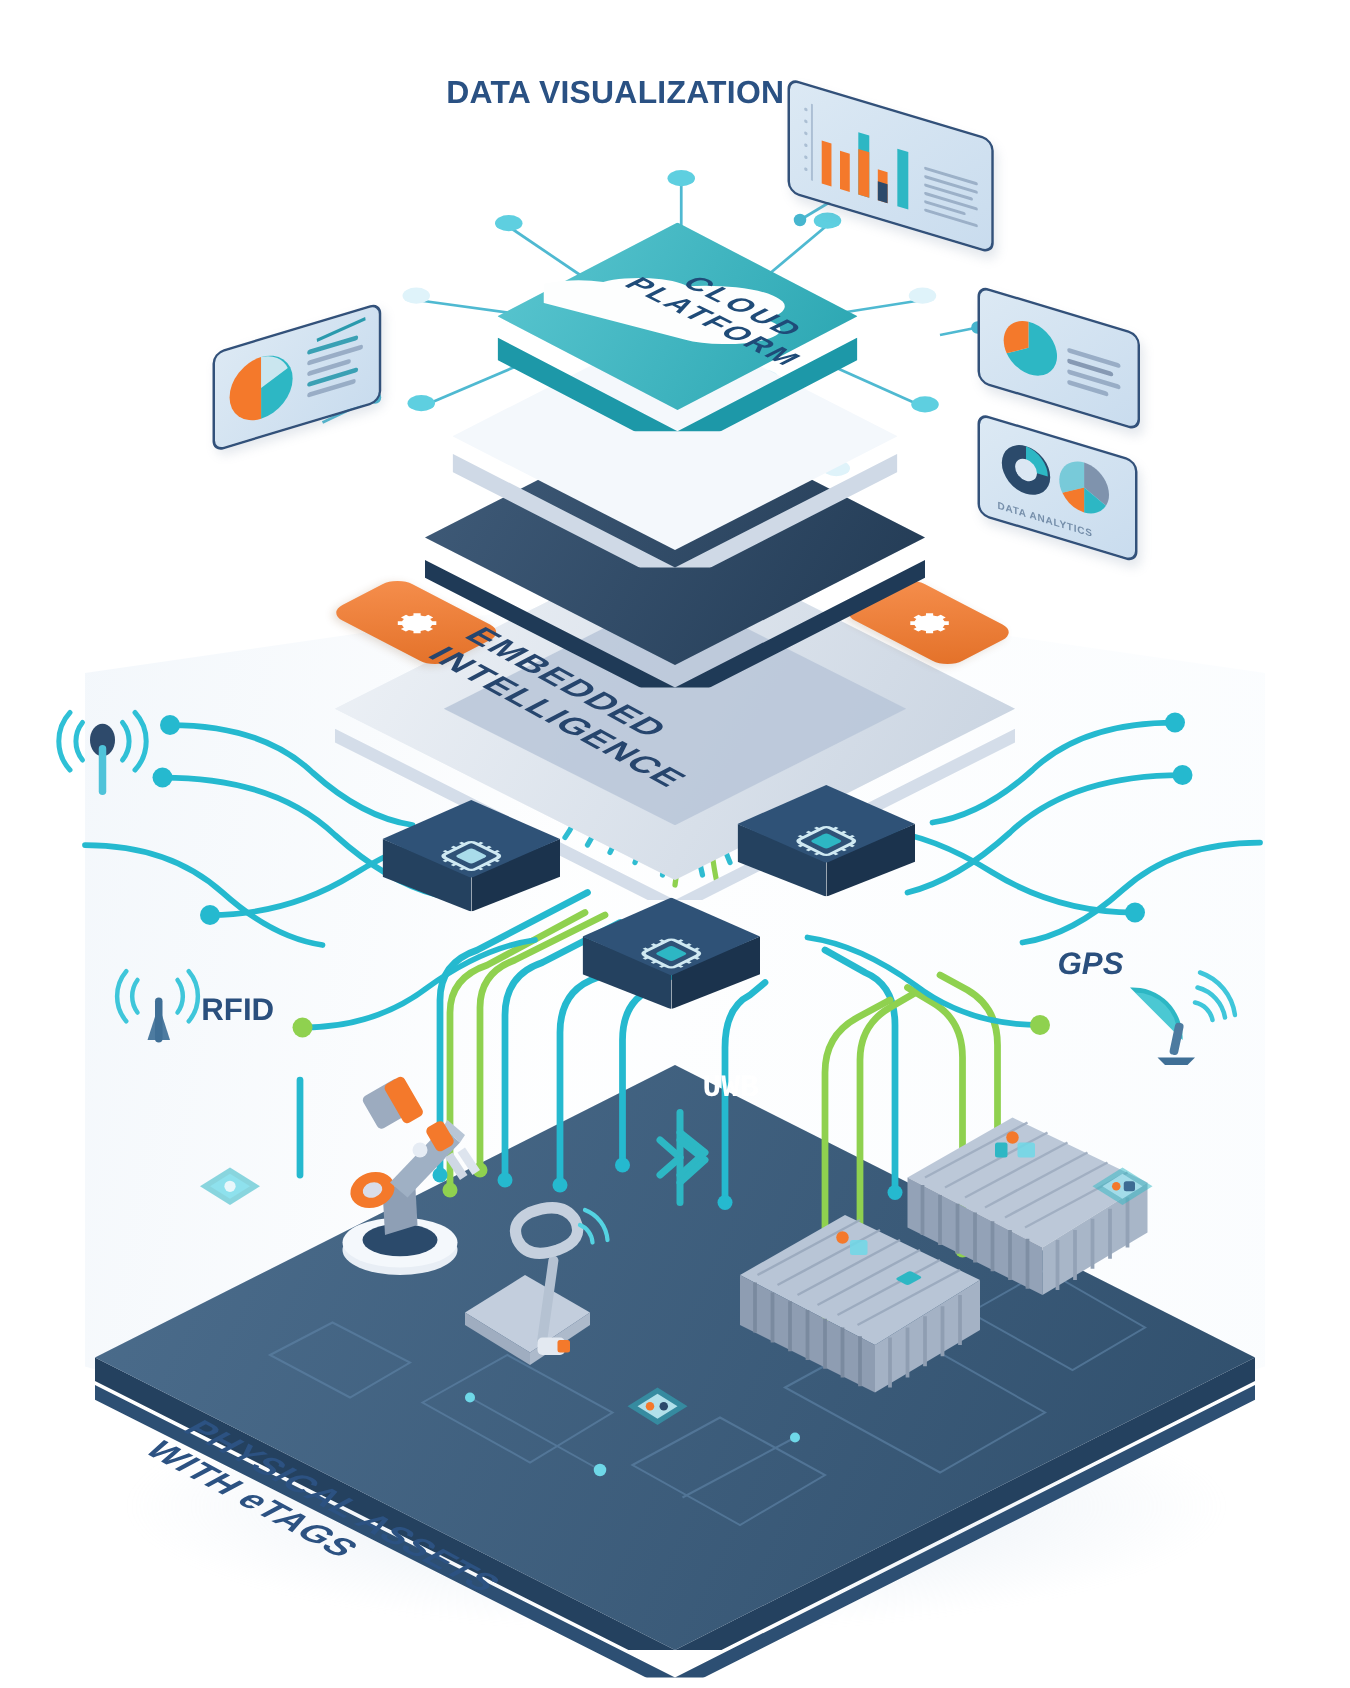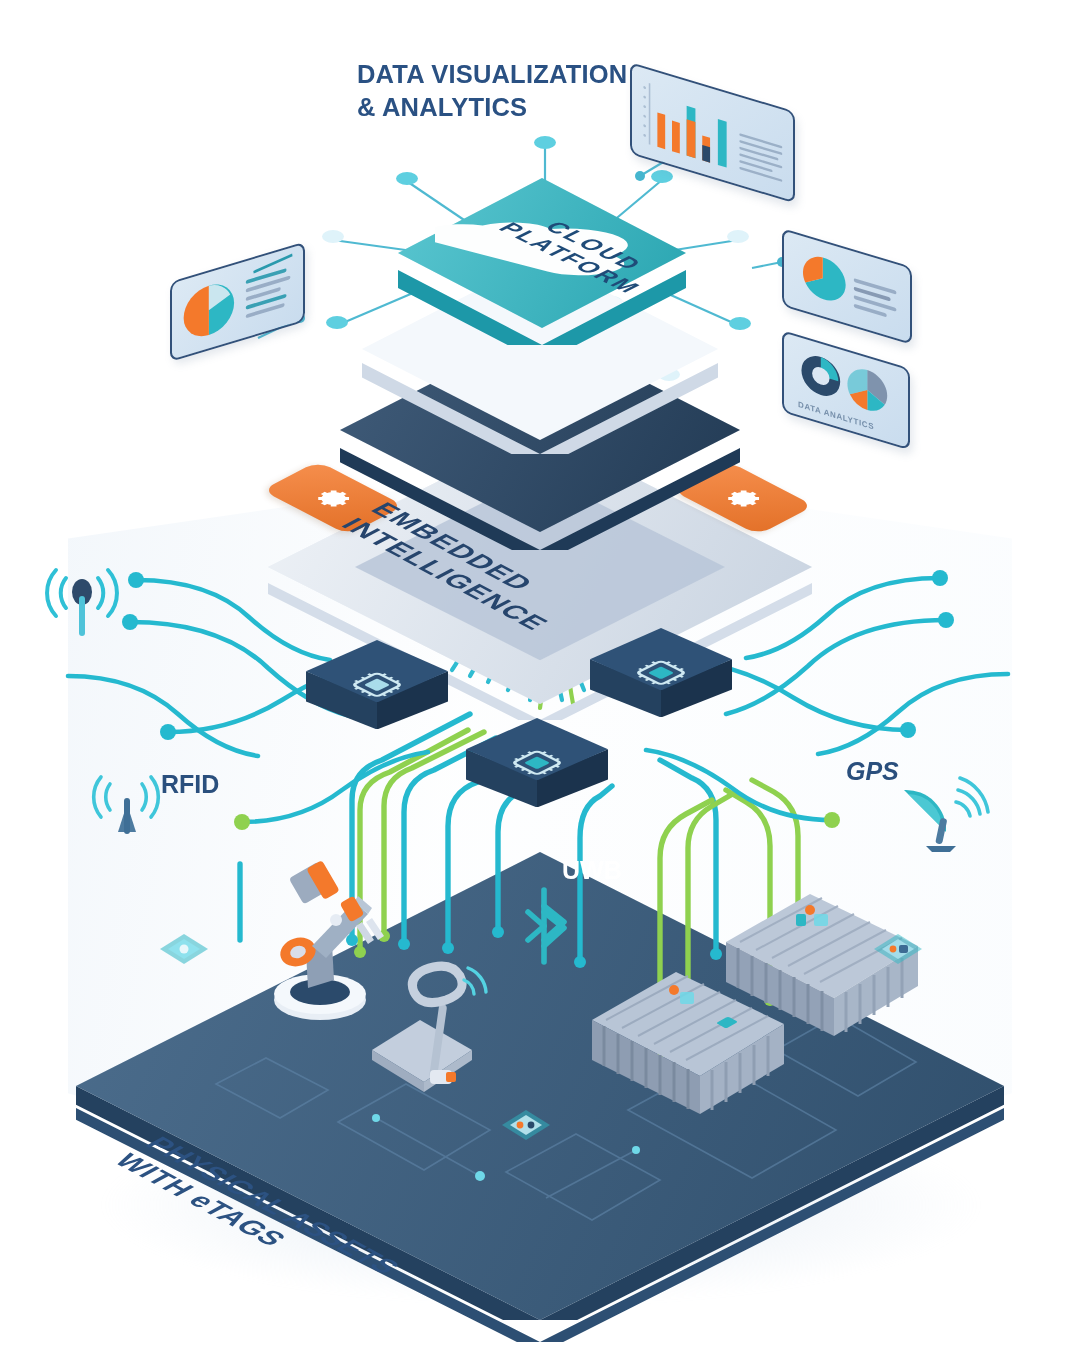--- a/index.html
+++ b/index.html
@@ -144,23 +144,23 @@
   #physical-text{
     left:168px;top:1132px;width:300px;
     font-size:25px;font-weight:bold;color:#2c5282;line-height:1.25;
     letter-spacing:.6px;
     transform:matrix(1,0.54,-1,0.54,0,0);
     transform-origin:left top;
   }
 
   
   .plainlabel{font-weight:bold;font-size:25px;color:#2a4f7d;}
-  #label-rfid{left:161px;top:770px;}
+  #label-rfid{left:161px;top:794px;}
   #label-gps{left:846px;top:757px;font-style:italic;}
-  #label-uwb{left:562px;top:856px;color:#ffffff;}
+  #label-uwb{left:562px;top:856px;color:#ffffff;font-family:Liberation Mono, monospace;}
 
   
   .gear-tile{position:absolute;width:86px;height:56px;}
   .gear-tile .tileface{
     position:absolute;inset:0;background:#f4792b;border-radius:12px;
     transform:matrix(1,0.52,-1,0.52,0,0);
     transform-origin:center center;
     box-shadow:0 3px 6px rgba(120,70,30,.18);
   }
   .gear-tile .tileface .sh{position:absolute;inset:0;border-radius:12px;
@@ -247,21 +247,20 @@
 </head>
 <body>
 
 <div id="stage">
 
   <div class="abs prism"></div>
   <div class="abs floorshadow"></div>
 
   <div class="abs" id="title">
     <div>DATA VISUALIZATION</div>
-    <div>&amp; ANALYTICS</div>
   </div>
 
   <svg class="overlay">
     <g stroke="#46b6cf" stroke-width="2.2" fill="none" opacity="0.95">
       <line x1="545" y1="148" x2="545" y2="196"></line>
       <line x1="408" y1="182" x2="470" y2="224"></line>
       <line x1="333" y1="240" x2="420" y2="252"></line>
       <line x1="338" y1="325" x2="420" y2="290"></line>
       <line x1="662" y1="180" x2="612" y2="222"></line>
       <line x1="738" y1="240" x2="662" y2="252"></line>

